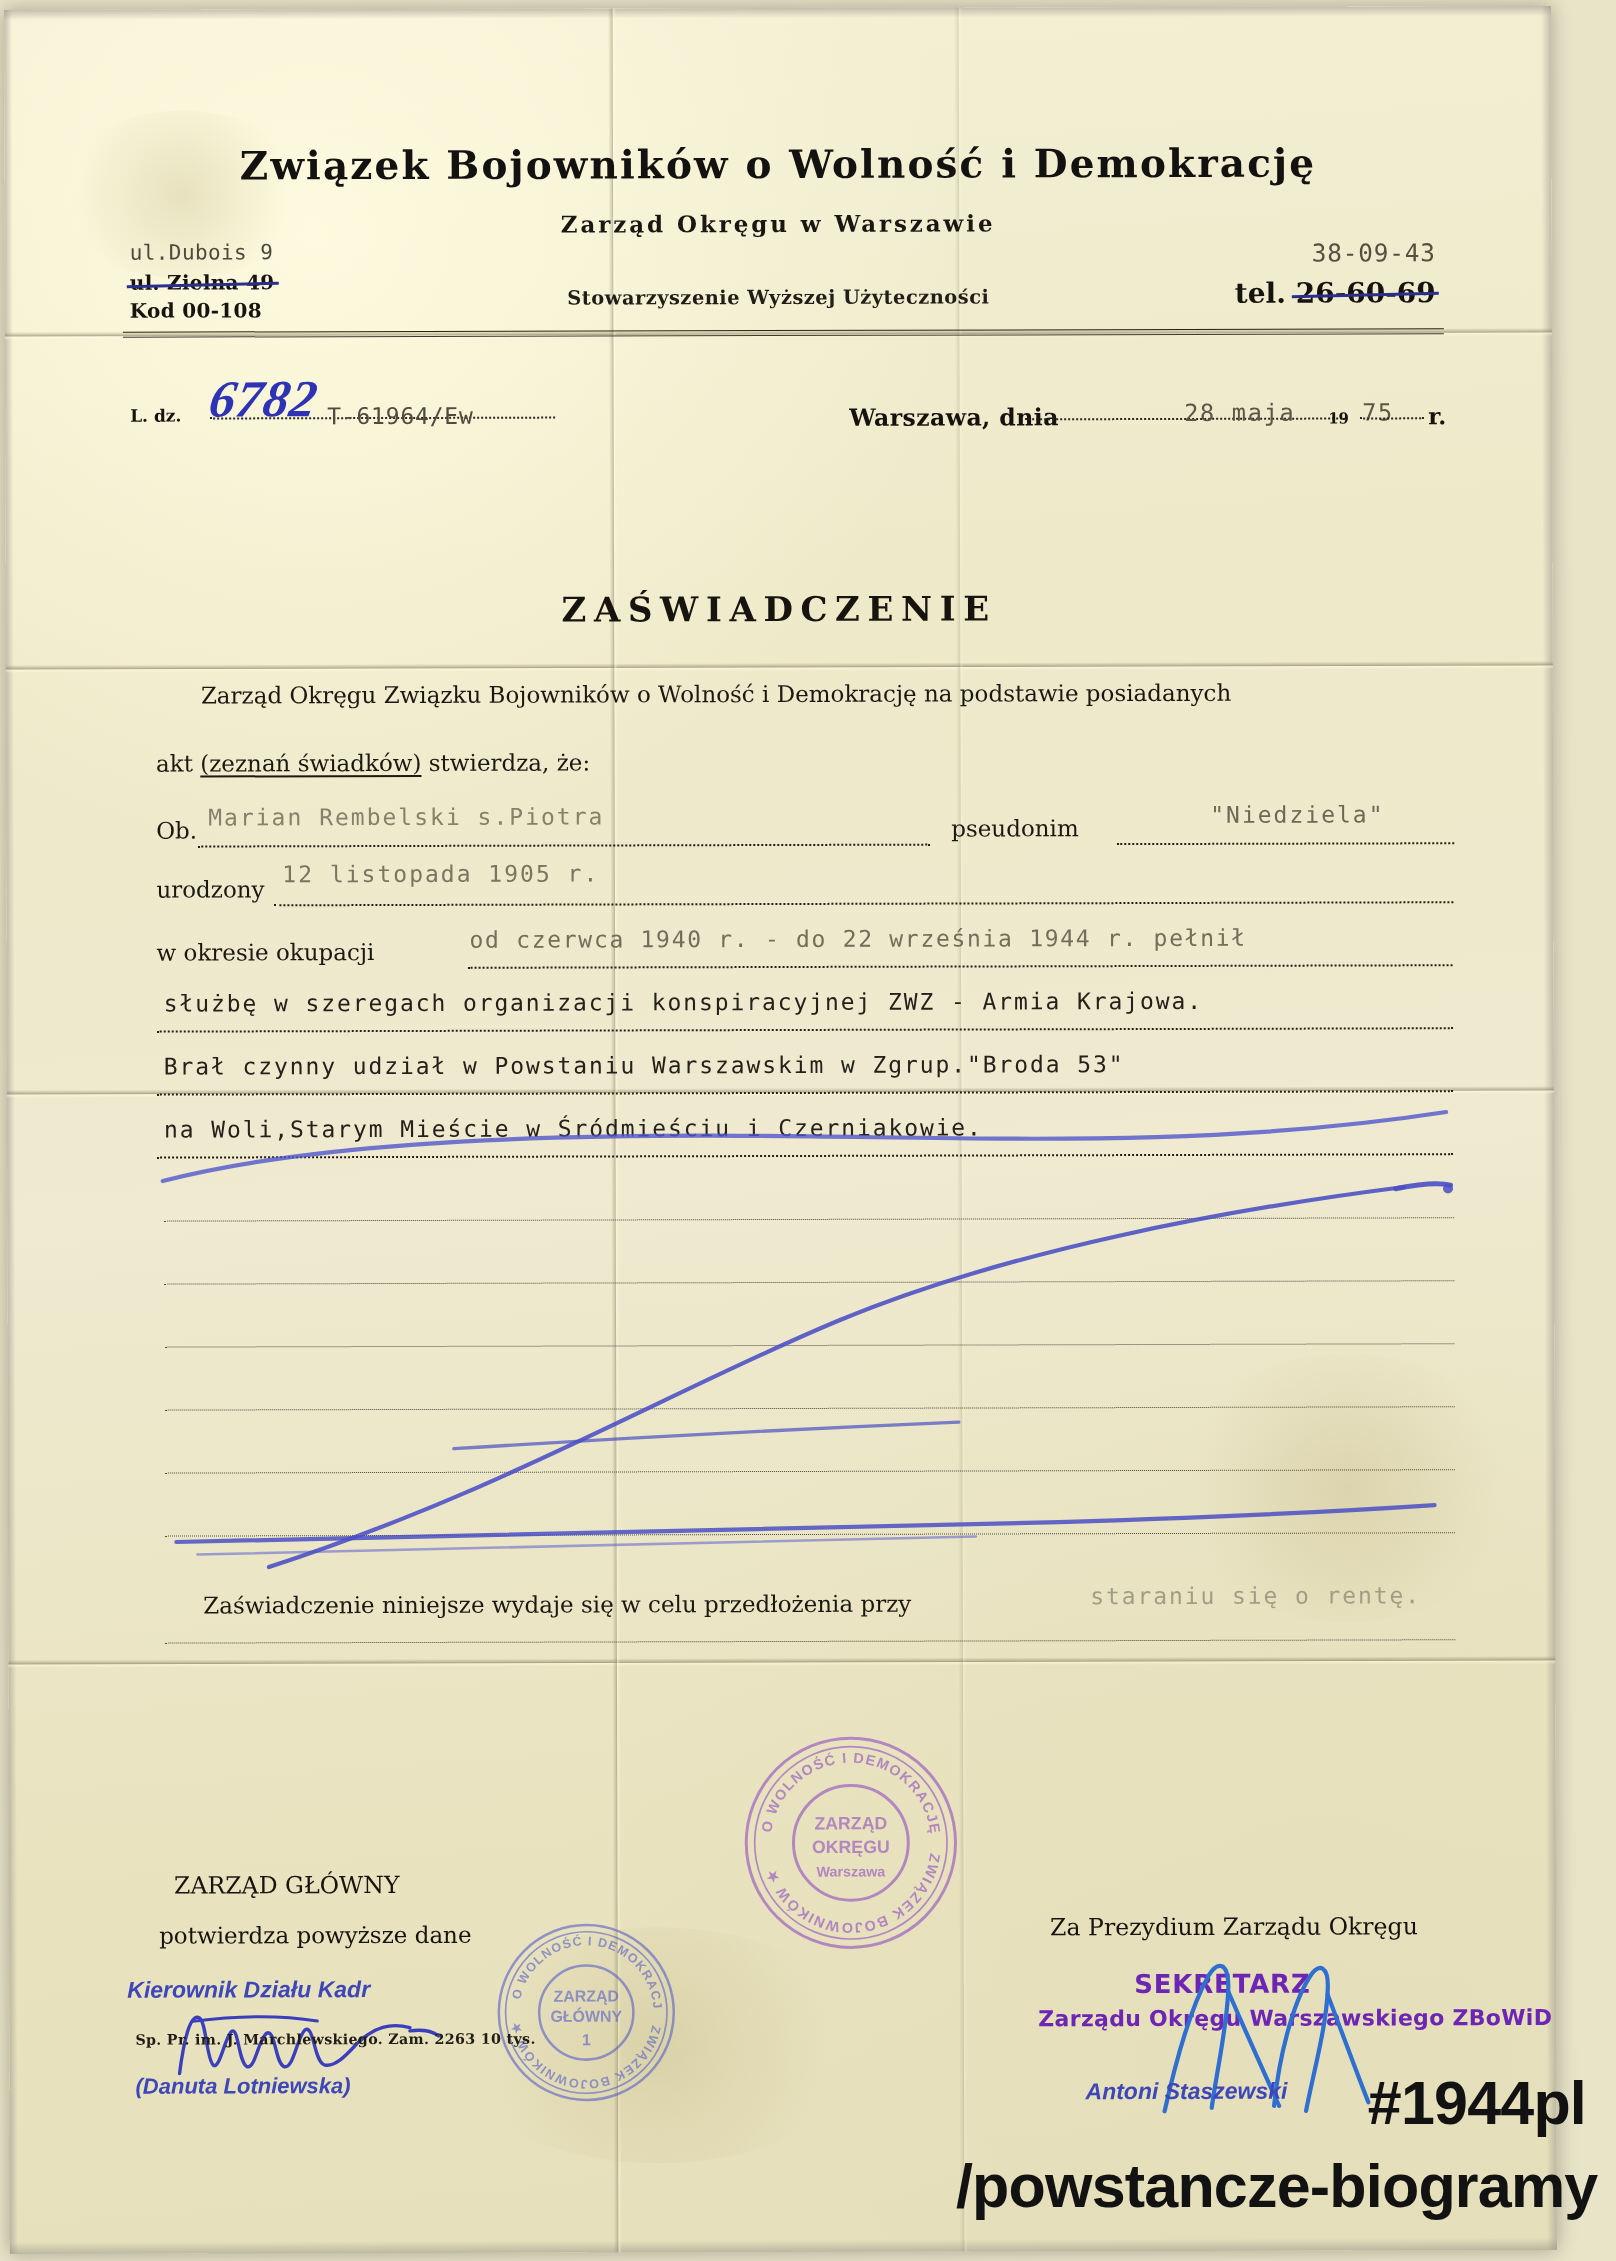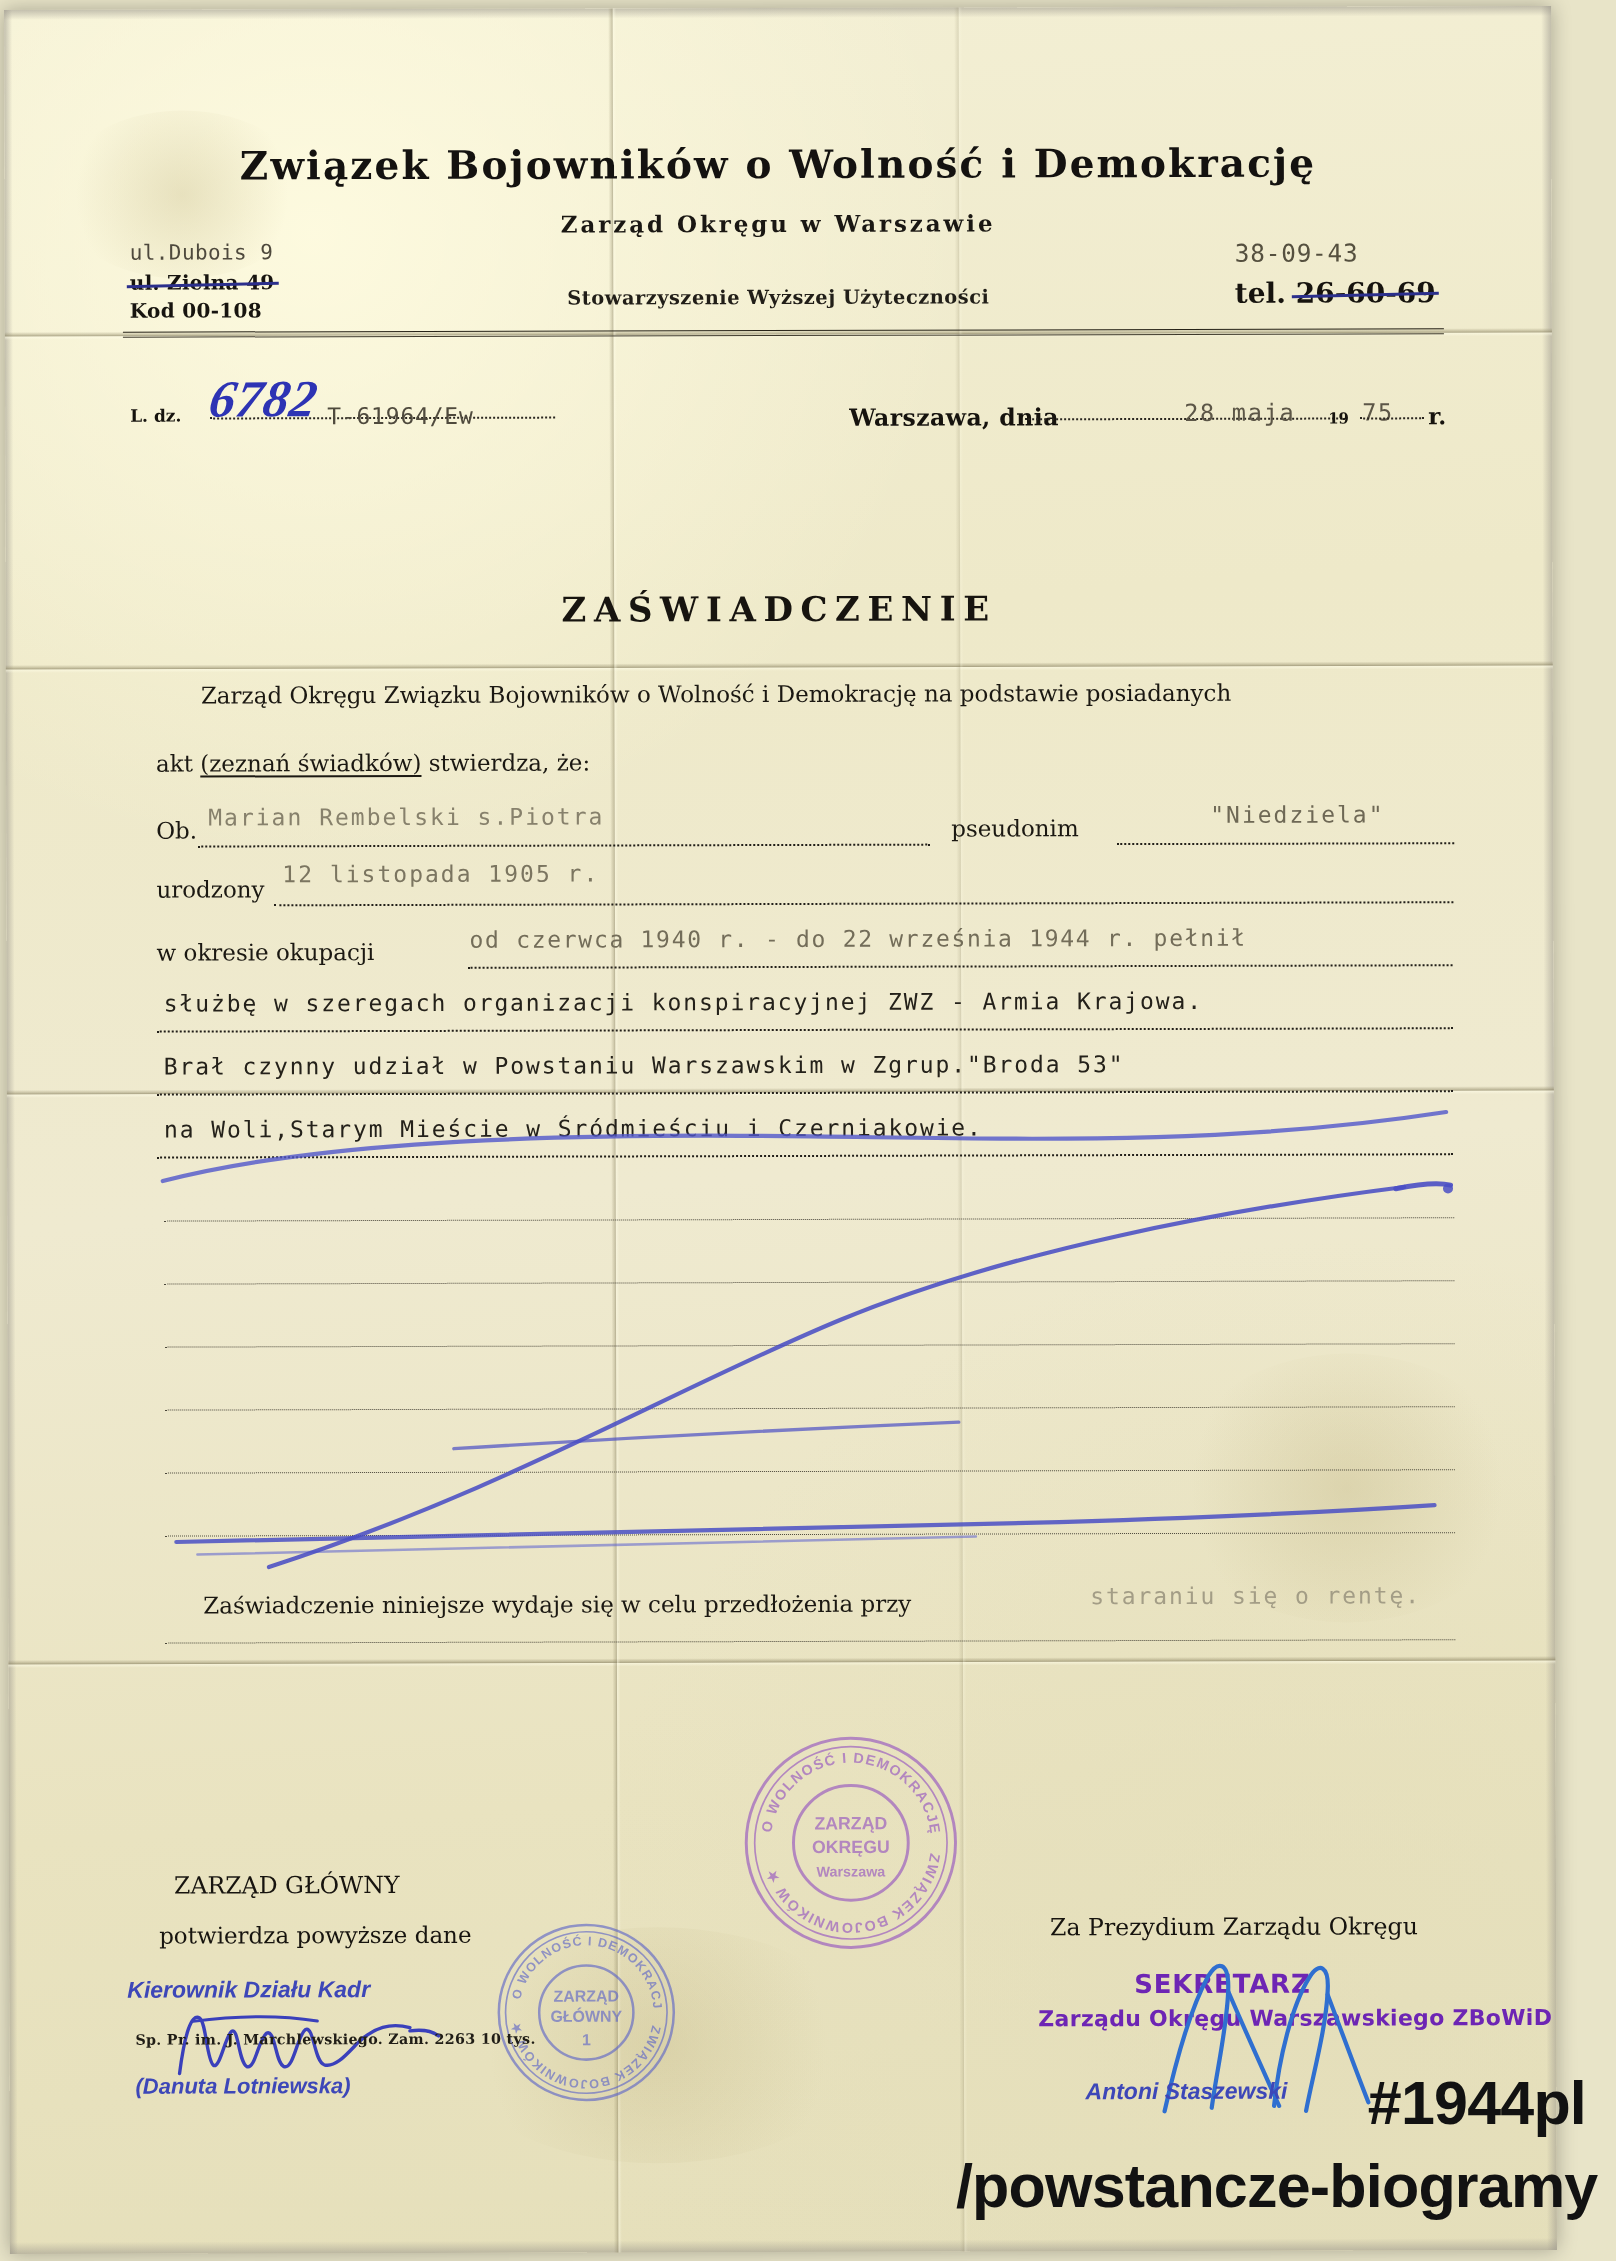--- a/index.html
+++ b/index.html
@@ -122,21 +122,21 @@
     color: #17140f;
   }
   .struck { position: relative; display: inline-block; }
   .struck::after {
     content: ""; position: absolute; left: -3.4px; right: -3.4px; top: 52%;
     height: 2.5px; background: #2b2f8c; transform: rotate(-1.2deg);
   }
 
   .tels {
     position: absolute; right: 116px; top: 229px;
-    line-height: 1.5;
+    text-align: right; line-height: 1.5;
   }
   .tels .num {
     font-family: "DejaVu Sans Mono", monospace;
     font-size: 24.4px; color: #55503f; letter-spacing: 0.8px;
   }
   .tels .tline {
     font-family: "DejaVu Serif", serif;
     font-weight: 700; font-size: 28px; color: #16130e;
   }
 

